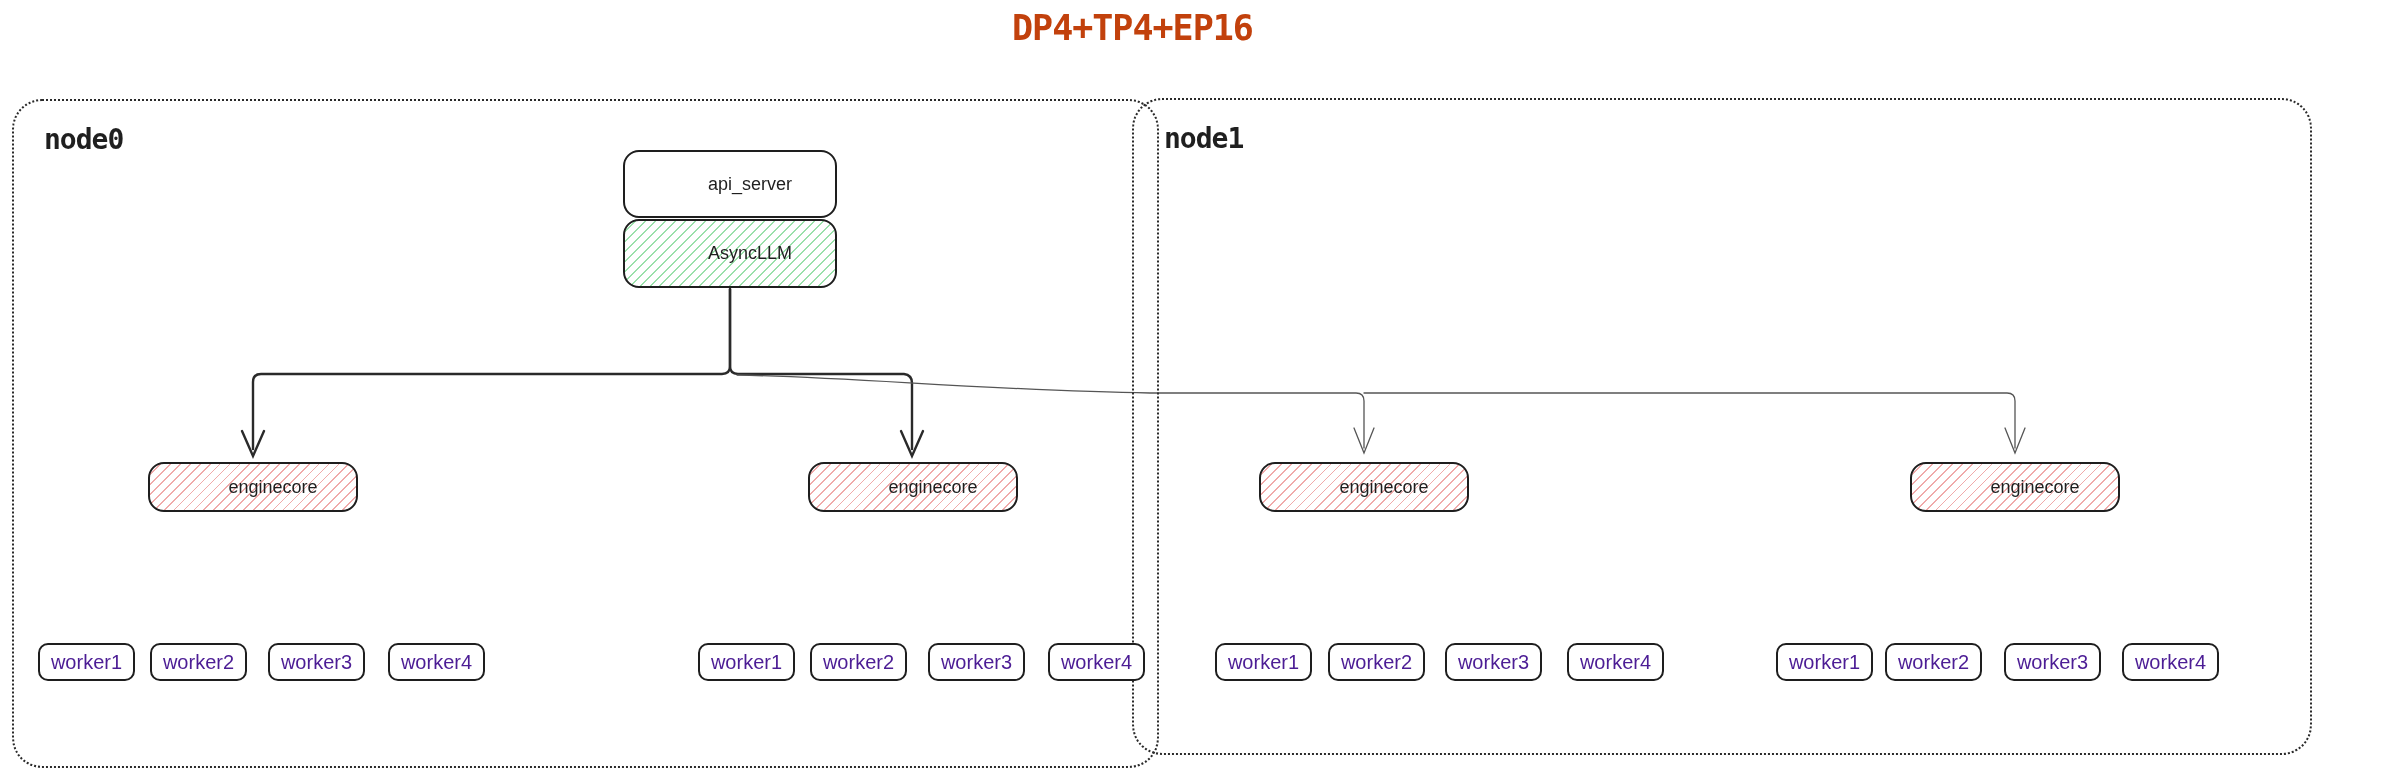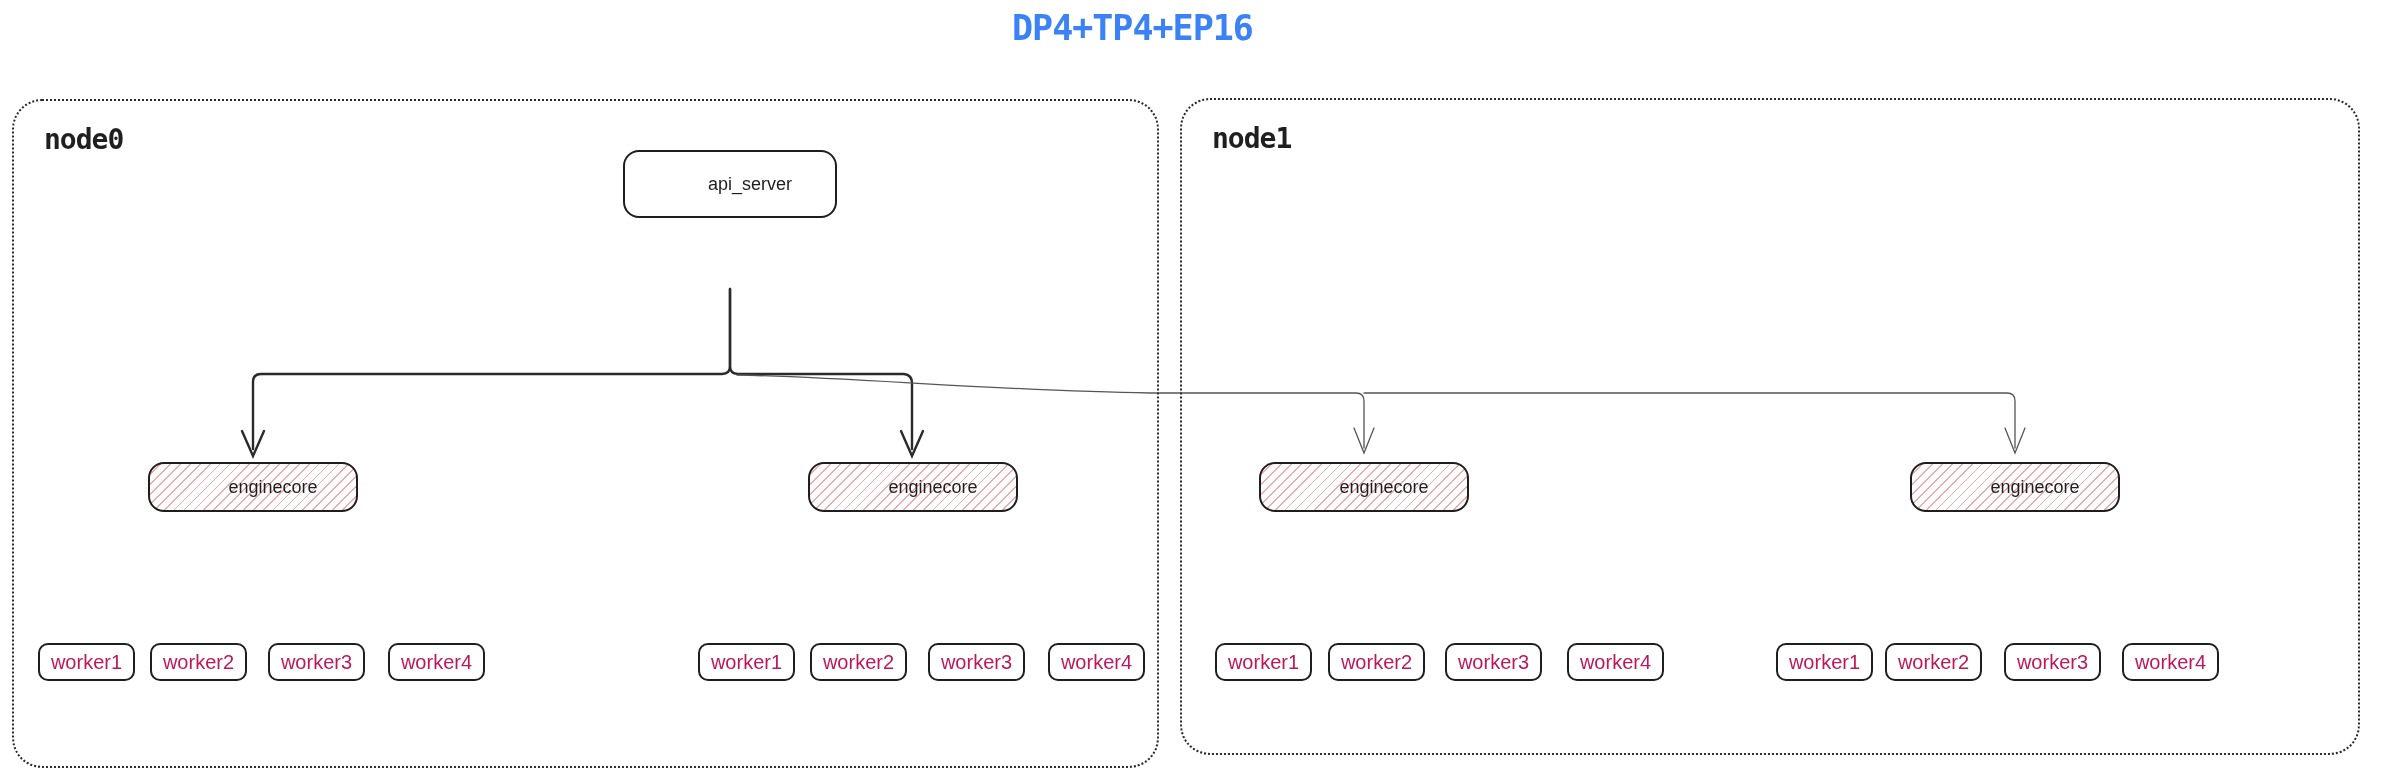--- a/index.html
+++ b/index.html
@@ -17,32 +17,32 @@
   }
 
   .diagram-title {
     position: absolute;
     left: 1012px;
     top: 8px;
     font-family: "DejaVu Sans Mono", monospace;
     font-weight: bold;
     font-size: 35px;
     letter-spacing: -1px;
-    color: #3b82f6;
+    color: #c2410c;
     white-space: nowrap;
   }
 
   .node-group {
     position: absolute;
     border: 2.5px dotted #2a2a2a;
     border-radius: 30px;
     background: transparent;
   }
   #node0-group { left: 12px;   top: 99px; width: 1143px; height: 665px; }
-  #node1-group { left: 1180px; top: 98px; width: 1176px; height: 653px; }
+  #node1-group { left: 1132px; top: 98px; width: 1176px; height: 653px; }
 
   .node-label {
     position: absolute;
     left: 30px;
     top: 22px;
     font-family: "DejaVu Sans Mono", monospace;
     font-weight: bold;
     font-size: 28px;
     letter-spacing: -1px;
     color: #1f1f1f;
@@ -89,21 +89,21 @@
     top: 643px;
     width: 97px;
     height: 38px;
     border: 2px solid #1e1e1e;
     border-radius: 10px;
     background: #ffffff;
     display: flex;
     align-items: center;
     justify-content: center;
     font-size: 20px;
-    color: #be185d;
+    color: #4c1d95;
     white-space: nowrap;
   }
 
   #connectors-svg {
     position: absolute;
     left: 0; top: 0;
     width: 2383px;
     height: 773px;
     pointer-events: none;
   }
@@ -136,20 +136,23 @@
     <div class="node-label">node0</div>
   </div>
 
   <div id="node1-group" class="node-group">
     <div class="node-label">node1</div>
   </div>
 
   <div id="api-server-box" class="proc-box">
     <span>api_server</span>
   </div>
+  <div id="asyncllm-box" class="proc-box green-hatch">
+    <span>AsyncLLM</span>
+  </div>
 
   <div id="enginecore-1" class="proc-box red-hatch enginecore-box">
     <span>enginecore</span>
   </div>
   <div id="enginecore-2" class="proc-box red-hatch enginecore-box">
     <span>enginecore</span>
   </div>
   <div id="enginecore-3" class="proc-box red-hatch enginecore-box">
     <span>enginecore</span>
   </div>

